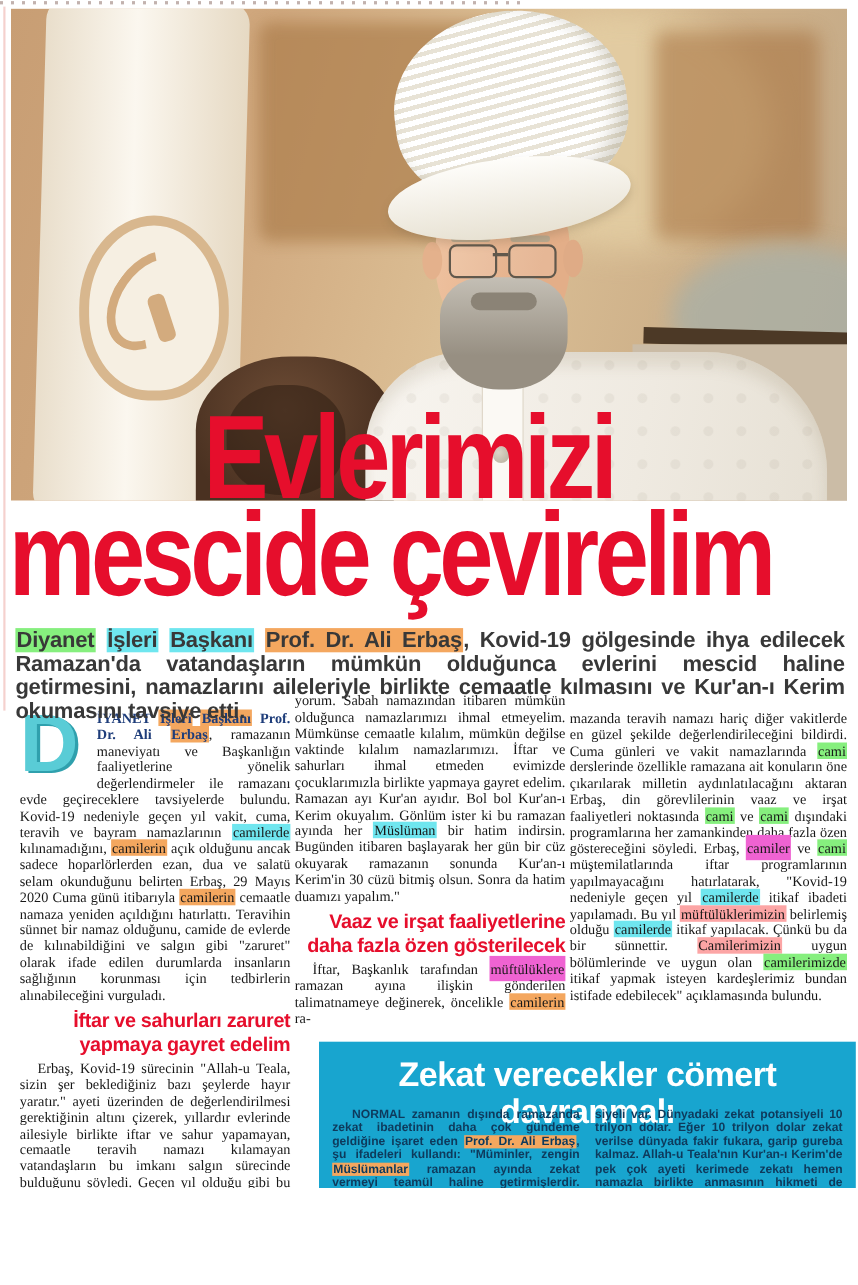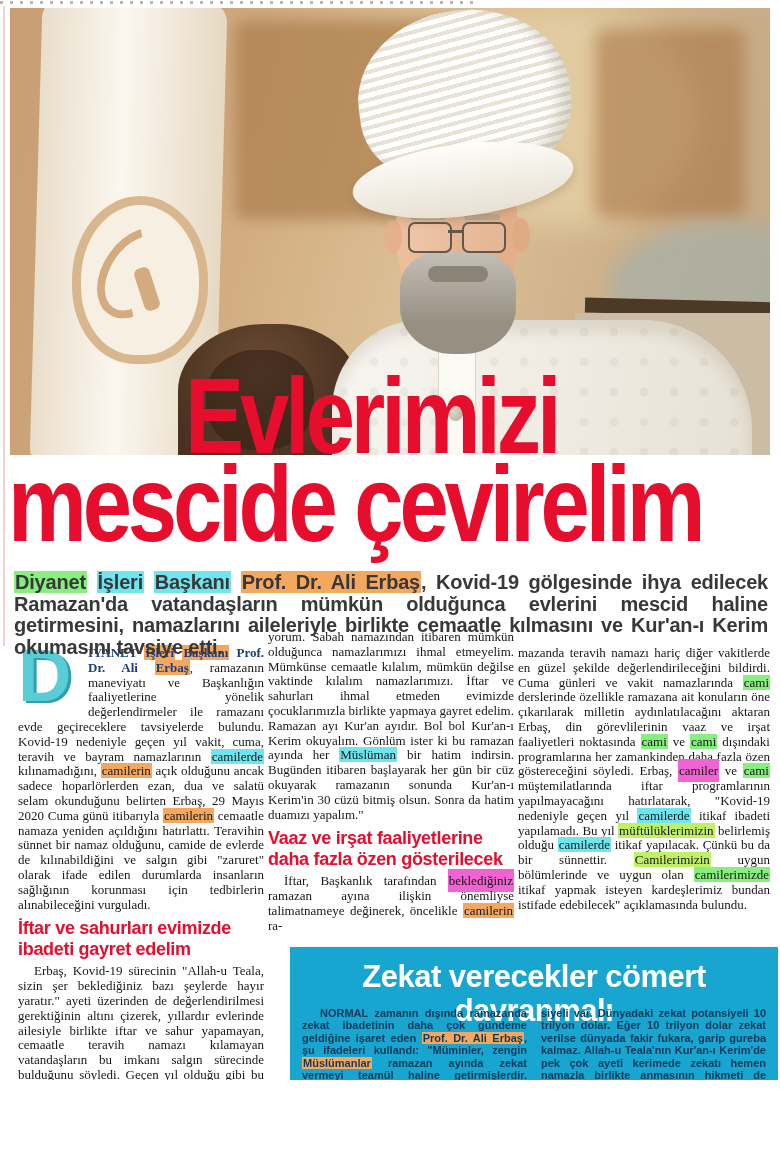--- a/index.html
+++ b/index.html
@@ -88,28 +88,28 @@
   .col{position:absolute;font-size:13px;line-height:14.8px;color:#171717;text-align:justify;}
   .col p{margin:0;}
   .col .indent{text-indent:16px;}
   #col1{left:18px;top:646px;width:246px;height:520px;}
   #col2{left:268px;top:630px;width:246px;height:306px;}
   #col3{left:518px;top:646px;width:252px;}
   .dropcap{float:left;width:64px;height:58px;margin:2px 6px 0 0;
     font-family:"Liberation Sans",sans-serif;font-weight:bold;font-size:74px;line-height:56px;
     color:#59ccd6;text-shadow:3px 2px 0 #2fa0ad;}
   .subhead{font-family:"Liberation Sans",sans-serif;font-weight:bold;color:#e60e2c;
-    font-size:18px;line-height:21px;text-align:left;margin:6px 0 4px 0;letter-spacing:-0.3px;}
+    font-size:18px;line-height:21px;text-align:right;margin:6px 0 4px 0;letter-spacing:-0.3px;}
 
   
   .r-n{font-weight:bold;color:#1e3d7a;}
   .r-o{background:#f4a75f;padding:0 1px;}
   .r-c{background:#6fe6ef;padding:0 1px;}
   .r-g{background:#86ef7e;padding:0 1px;}
-  .r-y{background:#bef264;padding:0 1px;}
+  .r-y{background:#fca5a5;padding:0 1px;}
   .r-p{background:#ef63d2;padding:4px 1px;}
 
   
   .zbox{position:absolute;left:290px;top:947px;width:488px;height:208px;background:#18a5cf;z-index:6;}
   .zbox-title{font-family:"Liberation Sans",sans-serif;font-weight:bold;color:#ffffff;
     font-size:31px;line-height:34px;text-align:center;margin-top:13px;letter-spacing:-0.5px;}
   .zbox-cols{position:absolute;left:12px;top:60px;width:464px;display:flex;gap:14px;}
   .zcol{width:225px;font-family:Liberation Sans, sans-serif;font-weight:bold;
     font-size:11px;line-height:12.4px;color:#0e3a5c;text-align:justify;}
   .zcol .zindent{text-indent:18px;}
@@ -156,28 +156,28 @@
     <div class="turban-brim"></div>
   </div>
 
   <div class="hl-line hl1">Evlerimizi</div>
   <div class="hl-line hl2">mescide çevirelim</div>
 
   <div class="deck"><span class="r-g">Diyanet</span><span> </span><span class="r-c">İşleri</span><span> </span><span class="r-c">Başkanı</span><span> </span><span class="r-o">Prof. Dr. Ali Erbaş</span><span>, Kovid-19 gölgesinde ihya edilecek Ramazan'da vatandaşların mümkün olduğunca evlerini mescid haline getirmesini, namazlarını aileleriyle birlikte cemaatle kılmasını ve Kur'an-ı Kerim okumasını tavsiye etti.</span></div>
 
   <div class="col" id="col1">
     <p><span class="dropcap">D</span><span><span class="r-n">İYANET </span><span class="r-n r-o">İşleri</span><span> </span><span class="r-n r-o">Başkanı</span><span> </span><span class="r-n">Prof. Dr. Ali </span><span class="r-n r-o">Erbaş</span><span>, ramazanın maneviyatı ve Başkanlığın faaliyetlerine yönelik değerlendirmeler ile ramazanı evde geçireceklere tavsiyelerde bulundu. Kovid-19 nedeniyle geçen yıl vakit, cuma, teravih ve bayram namazlarının </span><span class="r-c">camilerde</span><span> kılınamadığını, </span><span class="r-o">camilerin</span><span> açık olduğunu ancak sadece hoparlörlerden ezan, dua ve salatü selam okunduğunu belirten Erbaş, 29 Mayıs 2020 Cuma günü itibarıyla </span><span class="r-o">camilerin</span><span> cemaatle namaza yeniden açıldığını hatırlattı. Teravihin sünnet bir namaz olduğunu, camide de evlerde de kılınabildiğini ve salgın gibi "zaruret" olarak ifade edilen durumlarda insanların sağlığının korunması için tedbirlerin alınabileceğini vurguladı.</span></span></p>
-    <div class="subhead">İftar ve sahurları evimizde ibadeti gayret edelim</div>
+    <div class="subhead">İftar ve sahurları zaruret yapmaya gayret edelim</div>
     <p class="indent">Erbaş, Kovid-19 sürecinin "Allah-u Teala, sizin şer beklediğiniz bazı şeylerde hayır yaratır." ayeti üzerinden de değerlendirilmesi gerektiğinin altını çizerek, yıllardır evlerinde ailesiyle birlikte iftar ve sahur yapamayan, cemaatle teravih namazı kılamayan vatandaşların bu imkanı salgın sürecinde bulduğunu söyledi. Geçen yıl olduğu gibi bu sene de kalabalık iftar sofralarının kurulamayacağını, sahur ve iftarların evlerde ailelerle yapılacağını aktaran Erbaş, şu ifadeleri kullandı: "Vatandaşlarımıza mümkün olduğunca evlerini mescit haline getirmelerini tavsiye ederim. Özellikle cemaatle namaz kılmak. Sadece teravih namazı demi-</p>
   </div>
 
   <div class="col" id="col2">
     <p><span>yorum. Sabah namazından itibaren mümkün olduğunca namazlarımızı ihmal etmeyelim. Mümkünse cemaatle kılalım, mümkün değilse vaktinde kılalım namazlarımızı. İftar ve sahurları ihmal etmeden evimizde çocuklarımızla birlikte yapmaya gayret edelim. Ramazan ayı Kur'an ayıdır. Bol bol Kur'an-ı Kerim okuyalım. Gönlüm ister ki bu ramazan ayında her </span><span class="r-c">Müslüman</span><span> bir hatim indirsin. Bugünden itibaren başlayarak her gün bir cüz okuyarak ramazanın sonunda Kur'an-ı Kerim'in 30 cüzü bitmiş olsun. Sonra da hatim duamızı yapalım."</span></p>
     <div class="subhead">Vaaz ve irşat faaliyetlerine daha fazla özen gösterilecek</div>
-    <p class="indent"><span>İftar, Başkanlık tarafından </span><span class="r-p">beklediğiniz</span><span> ramazan ayına ilişkin önemliyse talimatnameye değinerek, öncelikle </span><span class="r-o">camilerin</span><span> ra-</span></p>
+    <p class="indent"><span>İftar, Başkanlık tarafından </span><span class="r-p">müftülüklere</span><span> ramazan ayına ilişkin gönderilen talimatnameye değinerek, öncelikle </span><span class="r-o">camilerin</span><span> ra-</span></p>
   </div>
 
   <div class="col" id="col3">
     <p><span>mazanda teravih namazı hariç diğer vakitlerde en güzel şekilde değerlendirileceğini bildirdi. Cuma günleri ve vakit namazlarında </span><span class="r-g">cami</span><span> derslerinde özellikle ramazana ait konuların öne çıkarılarak milletin aydınlatılacağını aktaran Erbaş, din görevlilerinin vaaz ve irşat faaliyetleri noktasında </span><span class="r-g">cami</span><span> ve </span><span class="r-g">cami</span><span> dışındaki programlarına her zamankinden daha fazla özen göstereceğini söyledi. Erbaş, </span><span class="r-p">camiler</span><span> ve </span><span class="r-g">cami</span><span> müştemilatlarında iftar programlarının yapılmayacağını hatırlatarak, "Kovid-19 nedeniyle geçen yıl </span><span class="r-c">camilerde</span><span> itikaf ibadeti yapılamadı. Bu yıl </span><span class="r-y">müftülüklerimizin</span><span> belirlemiş olduğu </span><span class="r-c">camilerde</span><span> itikaf yapılacak. Çünkü bu da bir sünnettir. </span><span class="r-y">Camilerimizin</span><span> uygun bölümlerinde ve uygun olan </span><span class="r-g">camilerimizde</span><span> itikaf yapmak isteyen kardeşlerimiz bundan istifade edebilecek" açıklamasında bulundu.</span></p>
   </div>
 
   <div class="zbox">
     <div class="zbox-title">Zekat verecekler cömert davranmalı</div>
     <div class="zbox-cols">
       <div class="zcol">

